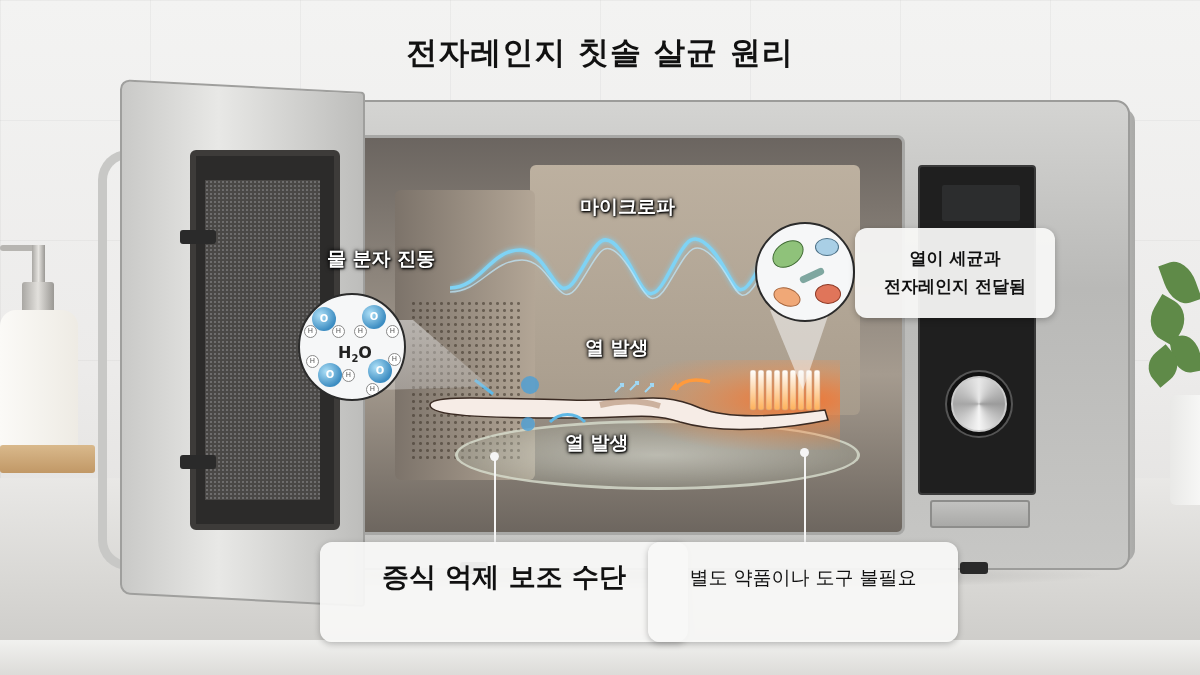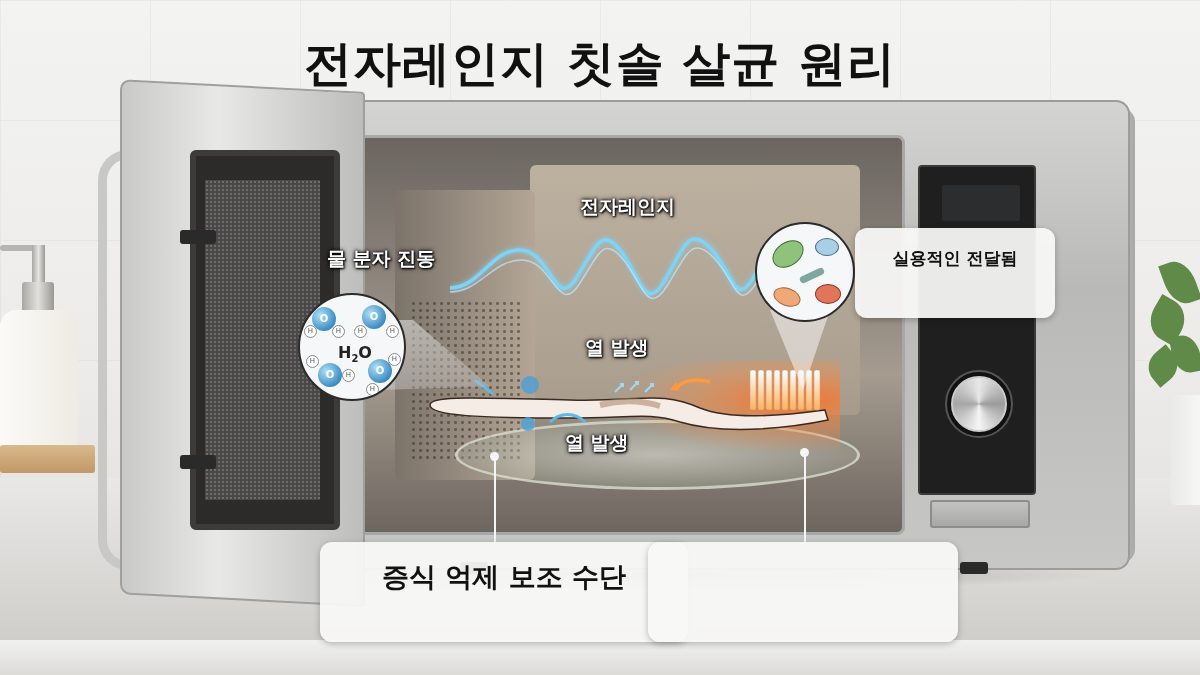--- a/index.html
+++ b/index.html
@@ -117,21 +117,21 @@
   
   .wave-svg { left: 450px; top: 220px; width: 330px; height: 100px; }
 
   
   .brush-svg { left: 420px; top: 360px; width: 420px; height: 90px; }
 
   
   .title {
     left: 0; top: 32px; width: 1200px; text-align: center;
     font-family: "DejaVu Sans", "Liberation Sans", sans-serif;
-    font-weight: bold; font-size: 48px; color: #111; letter-spacing: 1px;
+    font-weight: bold; font-size: 31px; color: #111; letter-spacing: 1px;
   }
   .in-label {
     font-family: "DejaVu Sans", "Liberation Sans", sans-serif;
     font-weight: bold; font-size: 19px; color: #fff;
     text-shadow: 0 0 3px #000, 0 0 5px #000, 1px 1px 2px #000;
     white-space: nowrap;
   }
   .callout {
     background: rgba(248,248,247,.94);
     border-radius: 12px;
@@ -296,27 +296,29 @@
   <div class="germ" style="left:58px;top:60px;width:26px;height:20px;background:#e0755a;border:1.5px solid #8d3a27;"></div>
 </div>
 
 <div class="abs pointer-dot" style="left:490px;top:452px;"></div>
 <div class="abs pointer-line" style="left:494px;top:458px;height:86px;"></div>
 <div class="abs pointer-dot" style="left:800px;top:448px;"></div>
 <div class="abs pointer-line" style="left:804px;top:454px;height:90px;"></div>
 
 <div class="abs title">전자레인지 칫솔 살균 원리</div>
 
-<div class="abs in-label" style="left:580px;top:194px;">전자레인지</div>
+<div class="abs in-label" style="left:580px;top:194px;">마이크로파</div>
 <div class="abs in-label" style="left:327px;top:246px;">물 분자 진동</div>
 <div class="abs in-label" style="left:585px;top:335px;">열 발생</div>
 <div class="abs in-label" style="left:565px;top:430px;">열 발생</div>
 
 <div class="abs callout callout-right">
-  <div>실용적인 전달됨</div>
+  <div>열이 세균과</div>
+  <div>전자레인지 전달됨</div>
 </div>
 
 <div class="abs callout callout-bottom" style="left:320px;width:368px;">
   <div class="main">증식 억제 보조 수단</div>
 </div>
 
 <div class="abs callout callout-bottom" style="left:648px;width:310px;">
+  <div class="sub">별도 약품이나 도구 불필요</div>
 </div>
 
 </body></html>

